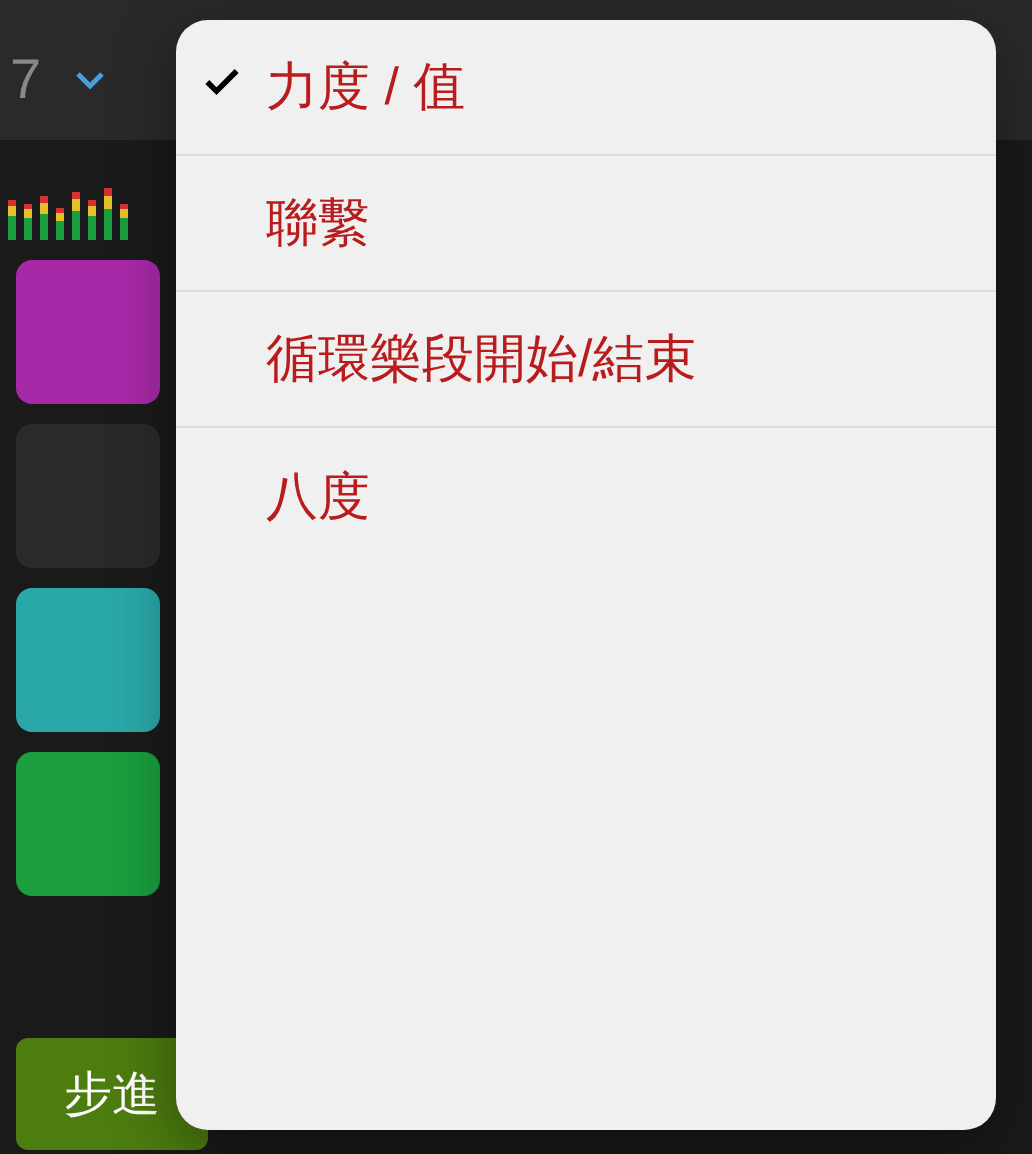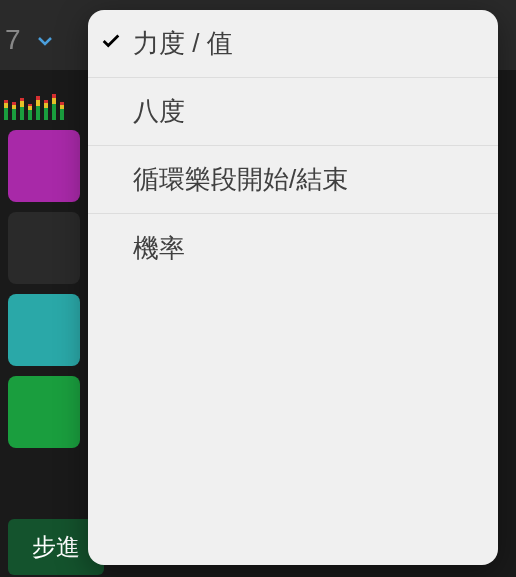--- a/index.html
+++ b/index.html
@@ -96,21 +96,21 @@
       bottom: 0;
       left: 0;
       width: 100%;
       height: 60px;
       background: #1a1a1a;
       display: flex;
       align-items: center;
     }
     
     .step-button {
-      background: #14532d;
+      background: #4d7c0f;
       color: #fff;
       font-size: 24px;
       padding: 12px 24px;
       margin-left: 8px;
       border: none;
       border-radius: 6px;
     }
     
     .dropdown-menu {
       position: absolute;
@@ -123,21 +123,21 @@
       box-shadow: 0 8px 32px rgba(0,0,0,0.4);
       overflow: hidden;
     }
     
     .menu-item {
       height: 68px;
       display: flex;
       align-items: center;
       padding-left: 45px;
       font-size: 26px;
-      color: #404040;
+      color: #b91c1c;
       border-bottom: 1px solid #ddd;
       position: relative;
     }
     
     .menu-item:last-child {
       border-bottom: none;
     }
     
     .checkmark {
       position: absolute;
@@ -197,21 +197,21 @@
 <div class="dropdown-menu">
   <div class="menu-item">
     <span class="checkmark">
       <svg viewBox="0 0 24 24" fill="none" stroke="#000" stroke-width="3">
         <polyline points="4 12 9 17 20 6"></polyline>
       </svg>
     </span>
     <span>力度 / 值</span>
   </div>
   <div class="menu-item">
+    <span>聯繫</span>
+  </div>
+  <div class="menu-item">
+    <span>循環樂段開始/結束</span>
+  </div>
+  <div class="menu-item">
     <span>八度</span>
   </div>
-  <div class="menu-item">
-    <span>循環樂段開始/結束</span>
-  </div>
-  <div class="menu-item">
-    <span>機率</span>
-  </div>
 </div>
 
 </body></html>

